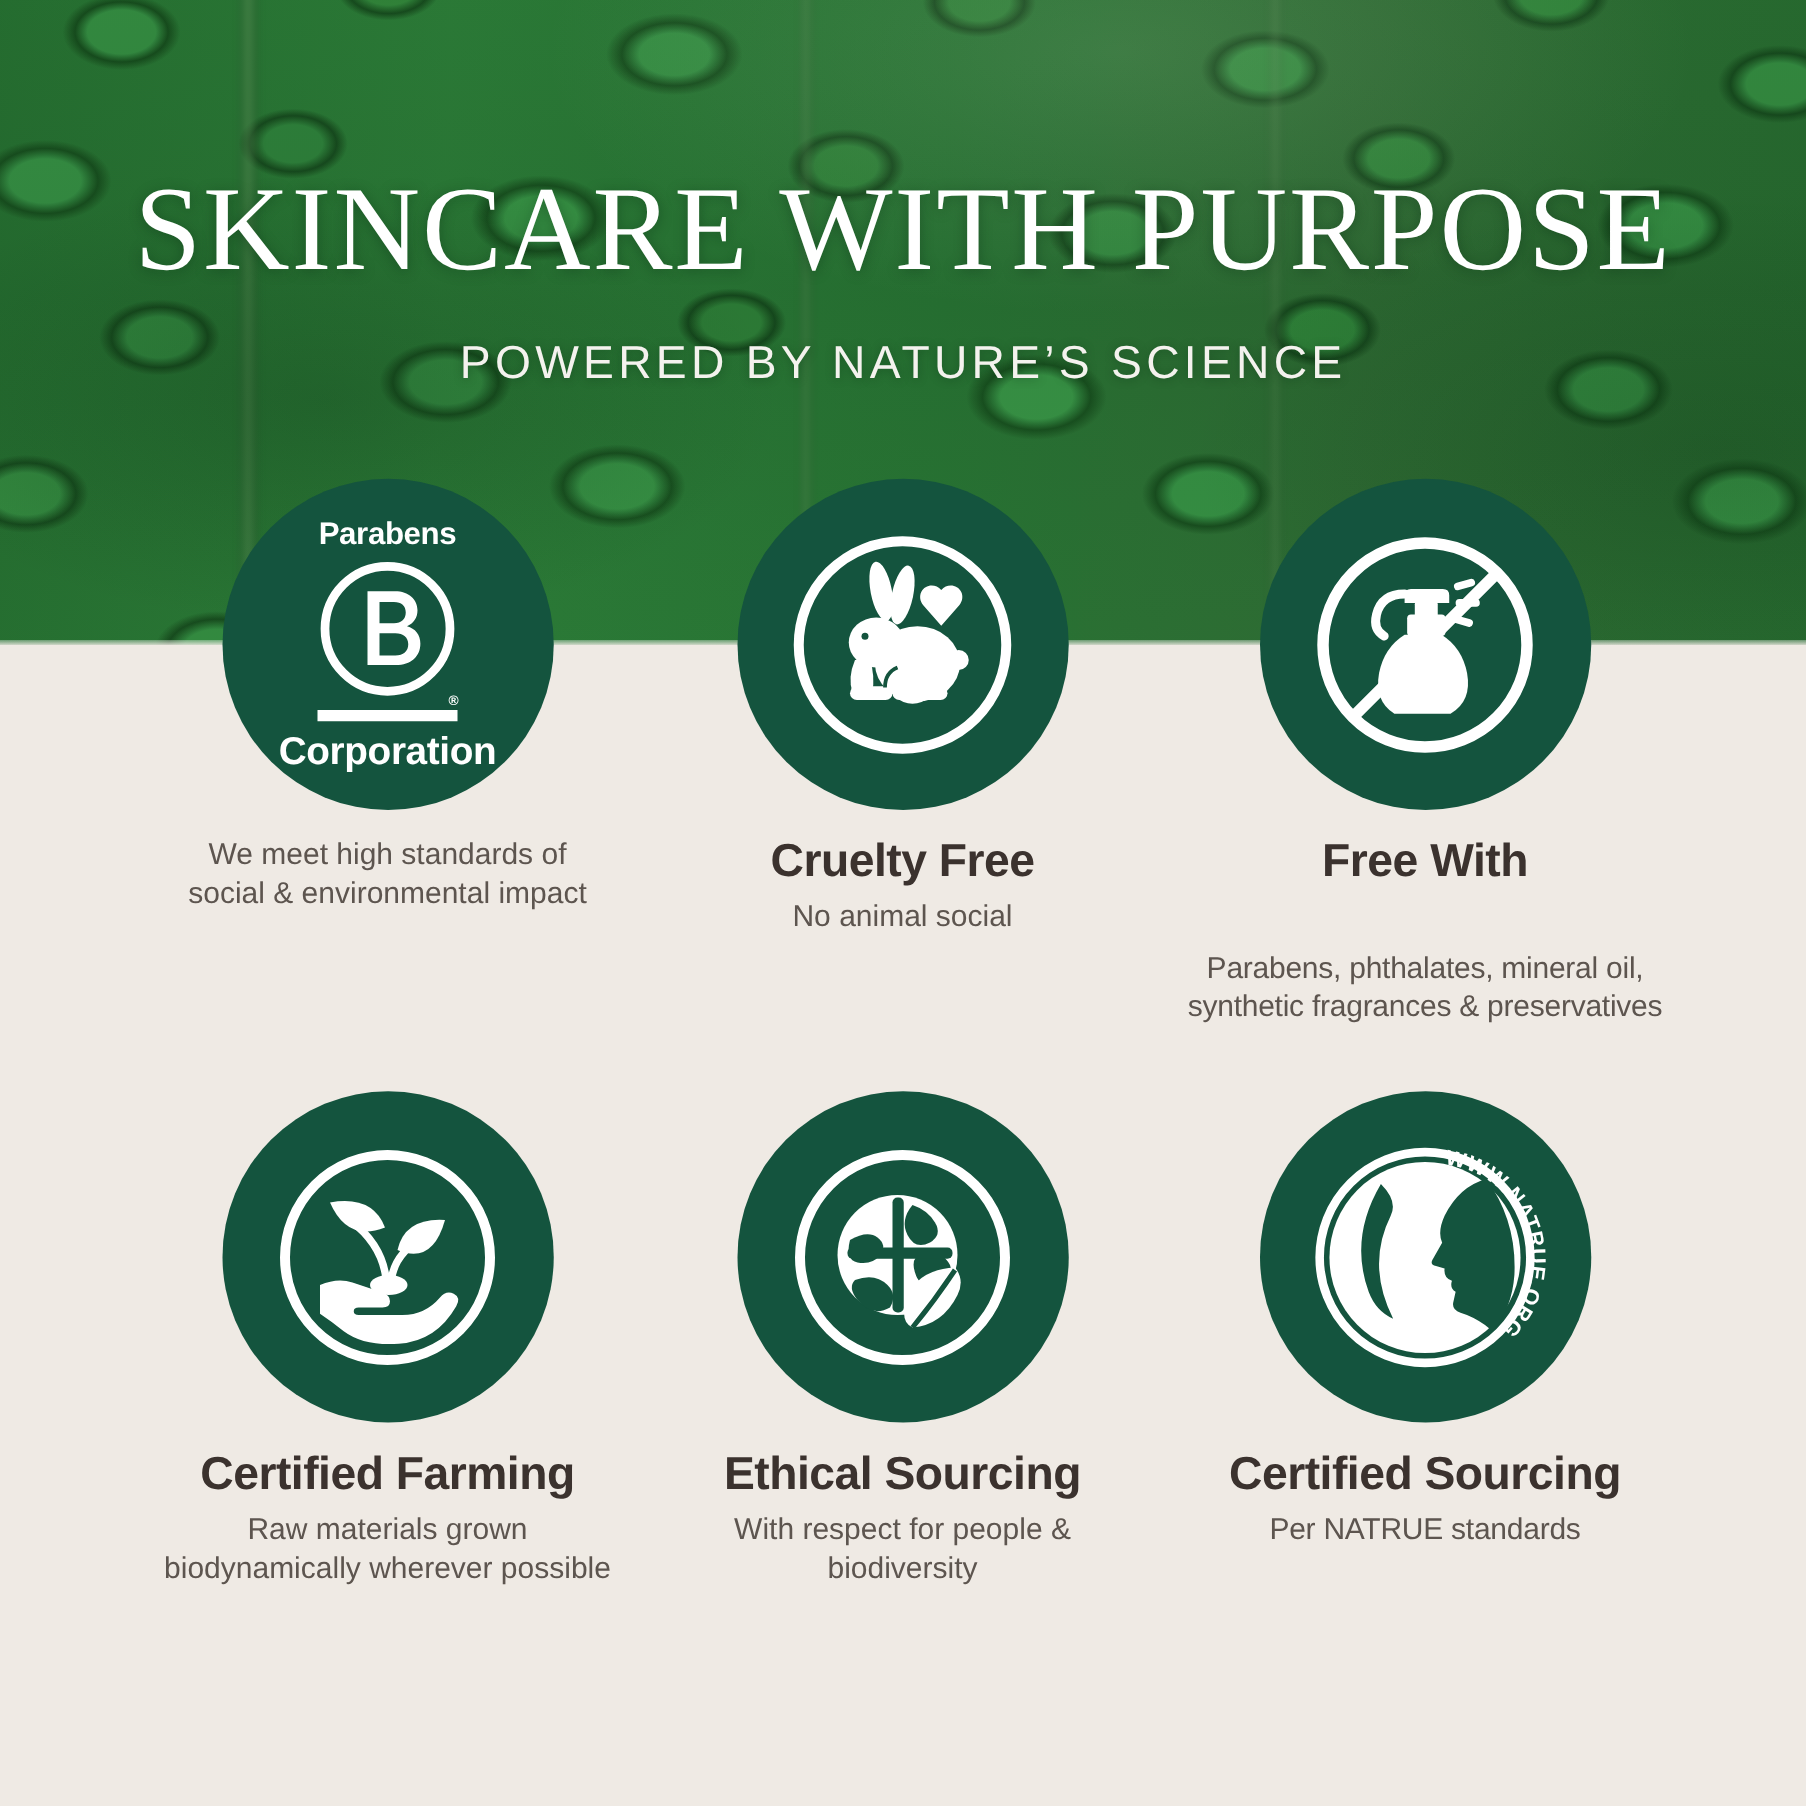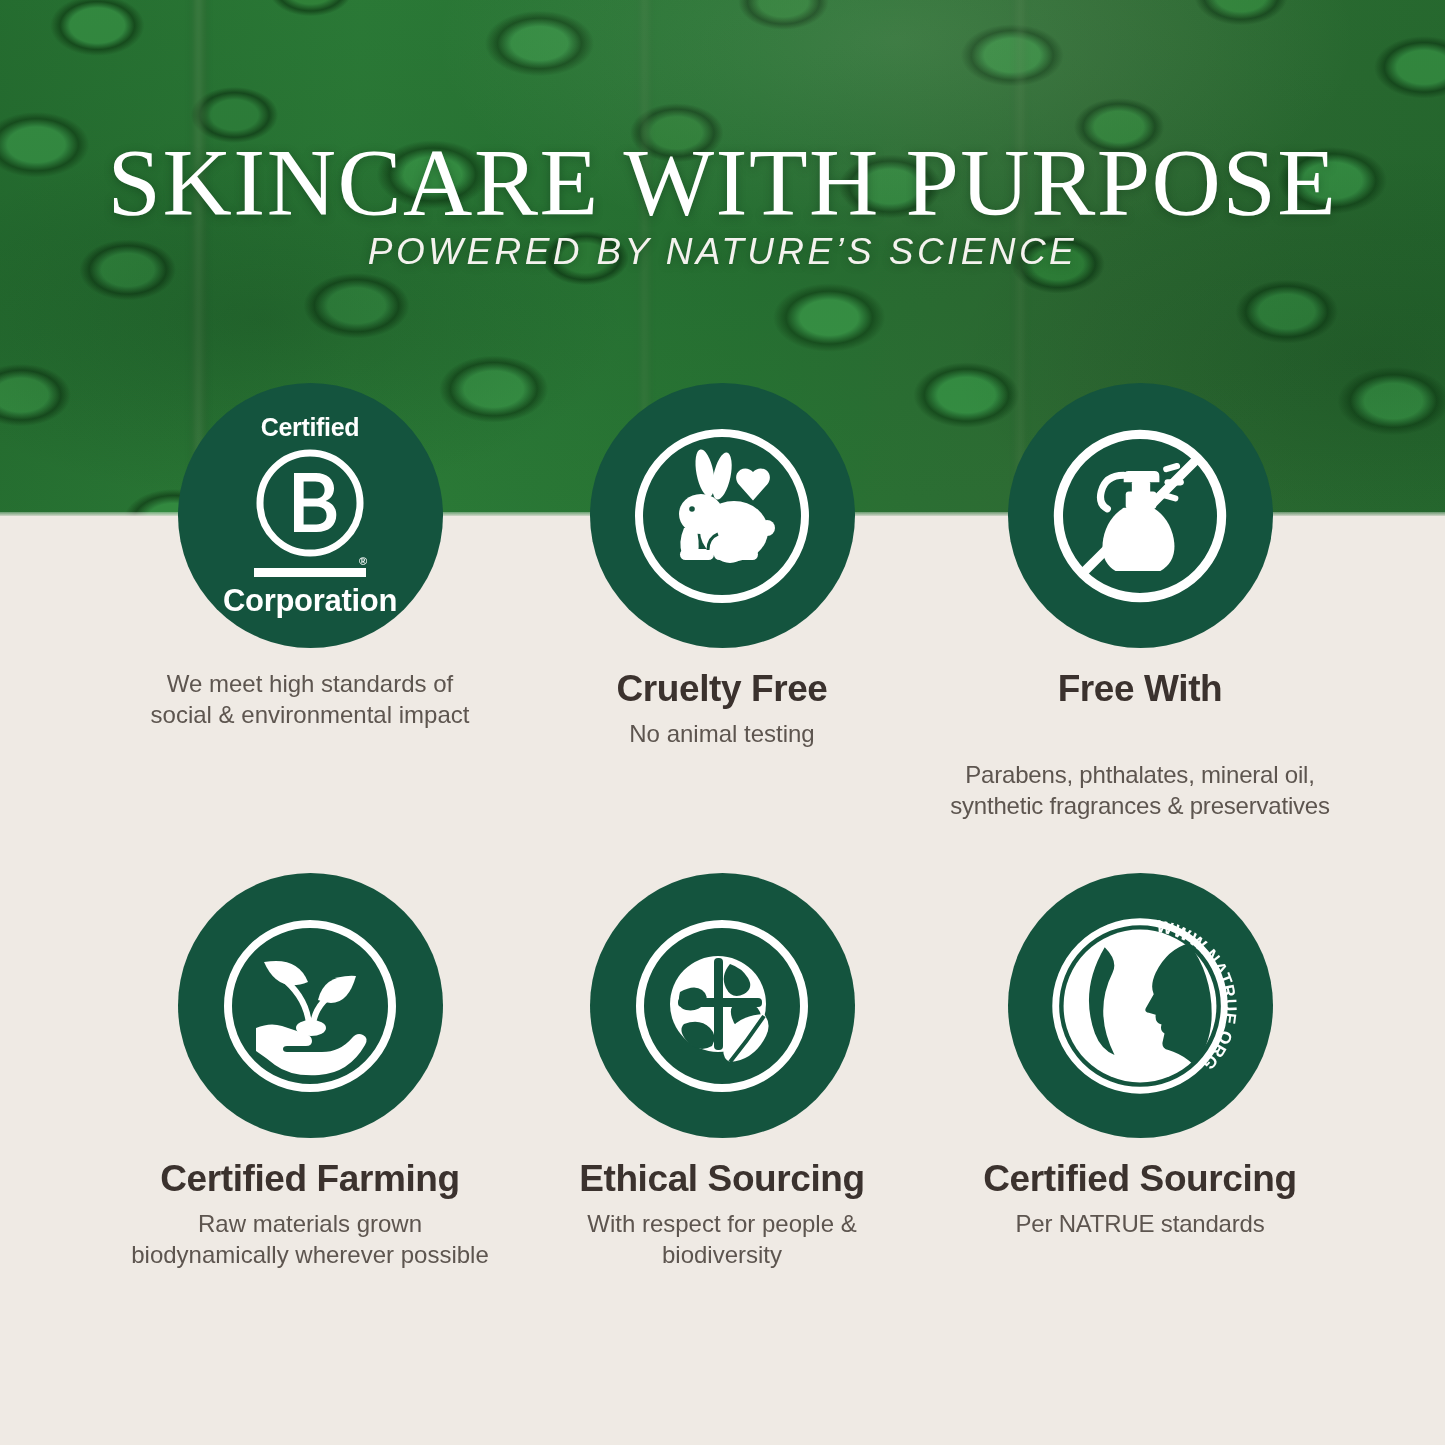--- a/index.html
+++ b/index.html
@@ -87,22 +87,22 @@
     color:#ffffff;
     margin-top:135px;
     text-shadow:0 2px 10px rgba(10,40,16,.35);
   }
   .subhead {
     font-family:"Liberation Sans", sans-serif;
     font-weight:400;
     font-size:37px;
     letter-spacing:3.4px;
     color:#f4f2ee;
+    margin-top:38px;
     text-shadow:0 1px 8px rgba(10,40,16,.35);
-    font-style:italic;
   }
 
   
   .grid {
     position:absolute; left:0; top:0; width:1445px; height:1445px;
   }
   .cell { position:absolute; width:420px; text-align:center; }
   .cell.r1 { top:383px; }
   .cell.r2 { top:873px; }
   .cell.c1 { left:100px; }
@@ -177,21 +177,21 @@
       <div class="headline">SKINCARE WITH PURPOSE</div>
       <div class="subhead">POWERED BY NATURE’S SCIENCE</div>
     </div>
   </div>
 
   <div class="grid">
 
     <div class="cell r1 c1">
       <div class="badge">
         <div class="bcorp">
-          <div class="bcorp-top">Certified</div>
+          <div class="bcorp-top">Parabens</div>
           <div class="bcorp-mark">
             <svg viewBox="0 0 112 112" width="112" height="112" aria-hidden="true">
               <circle cx="56" cy="56" r="50" fill="none" stroke="#fff" stroke-width="7"></circle>
               <path d="M40 26 h22 c11 0 18 6.5 18 15.2 0 6.2-3.3 10.6-8.4 12.7 6.6 1.8 10.7 6.7 10.7 14 0 10.2-7.6 17.1-19.6 17.1 H40 Z
                        M49.6 34.6 v17 h11.6 c6 0 9.4-3.3 9.4-8.6 0-5.2-3.4-8.4-9.4-8.4 Z
                        M49.6 59.6 v17.8 h12.6 c6.6 0 10.4-3.5 10.4-9 0-5.5-3.8-8.8-10.4-8.8 Z" fill="#fff"></path>
             </svg>
           </div>
           <div class="bcorp-rule">
             <span class="bcorp-reg">®</span>
@@ -226,21 +226,21 @@
             <circle cx="145" cy="112" r="8"></circle>
 
             <path d="M131 56c-4.6-5.4-13-4.6-16 1.6-1.6 3.3-1 7.4 1.6 10.6l14.4 16.4 14.4-16.4c2.6-3.2 3.2-7.3 1.6-10.6-3-6.2-11.4-7-16-1.6z"></path>
           </g>
           <circle cx="70" cy="93" r="2.8" fill="#14543E"></circle>
           <path d="M96 118 q-10 4 -10 16" fill="none" stroke="#14543E" stroke-width="3"></path>
         </svg>
       </div>
       <div class="cap">
         <div class="cap-title">Cruelty Free</div>
-        <div class="cap-desc">No animal testing</div>
+        <div class="cap-desc">No animal social</div>
       </div>
     </div>
 
     <div class="cell r1 c3">
       <div class="badge">
         <svg viewBox="0 0 200 200" width="204" height="204" aria-hidden="true">
           <g fill="#fff">
 
             <path d="M84 92 q-16 10 -20 30 -4 22 12 32 h44 q17 -10 13 -32 -4 -20 -20 -30 Z"></path>
 

